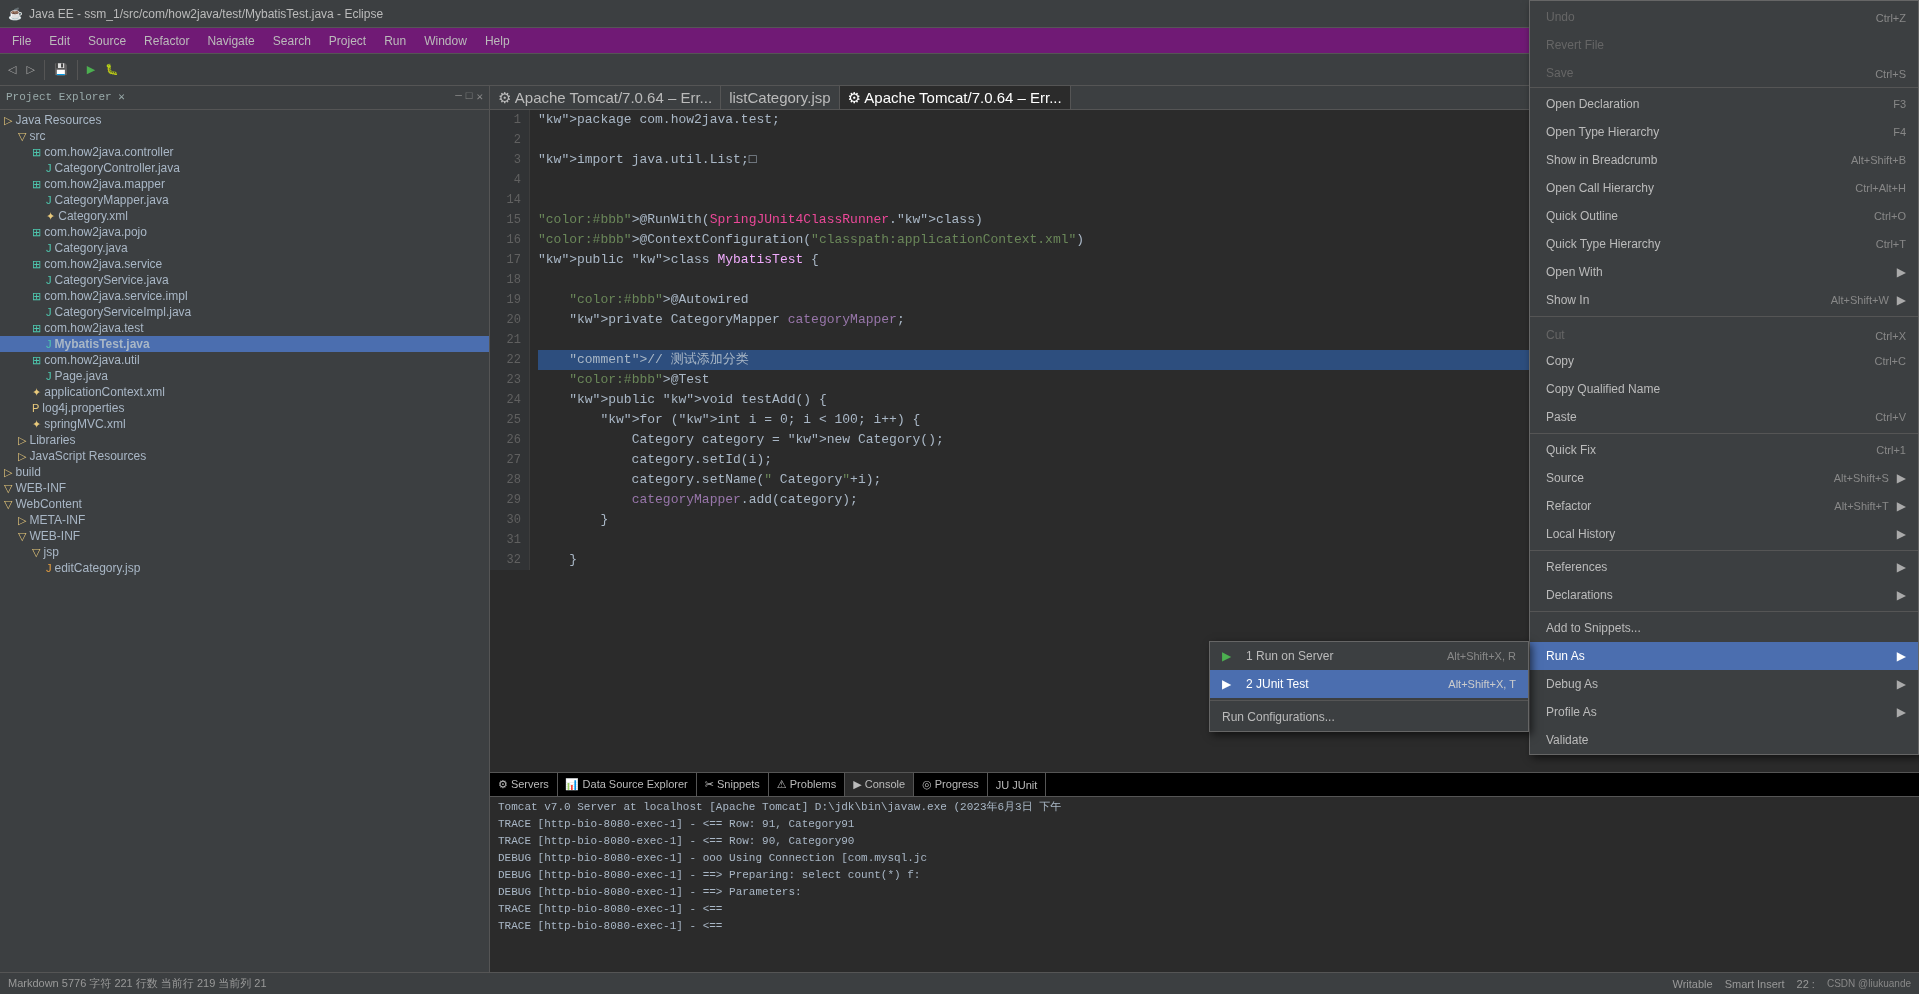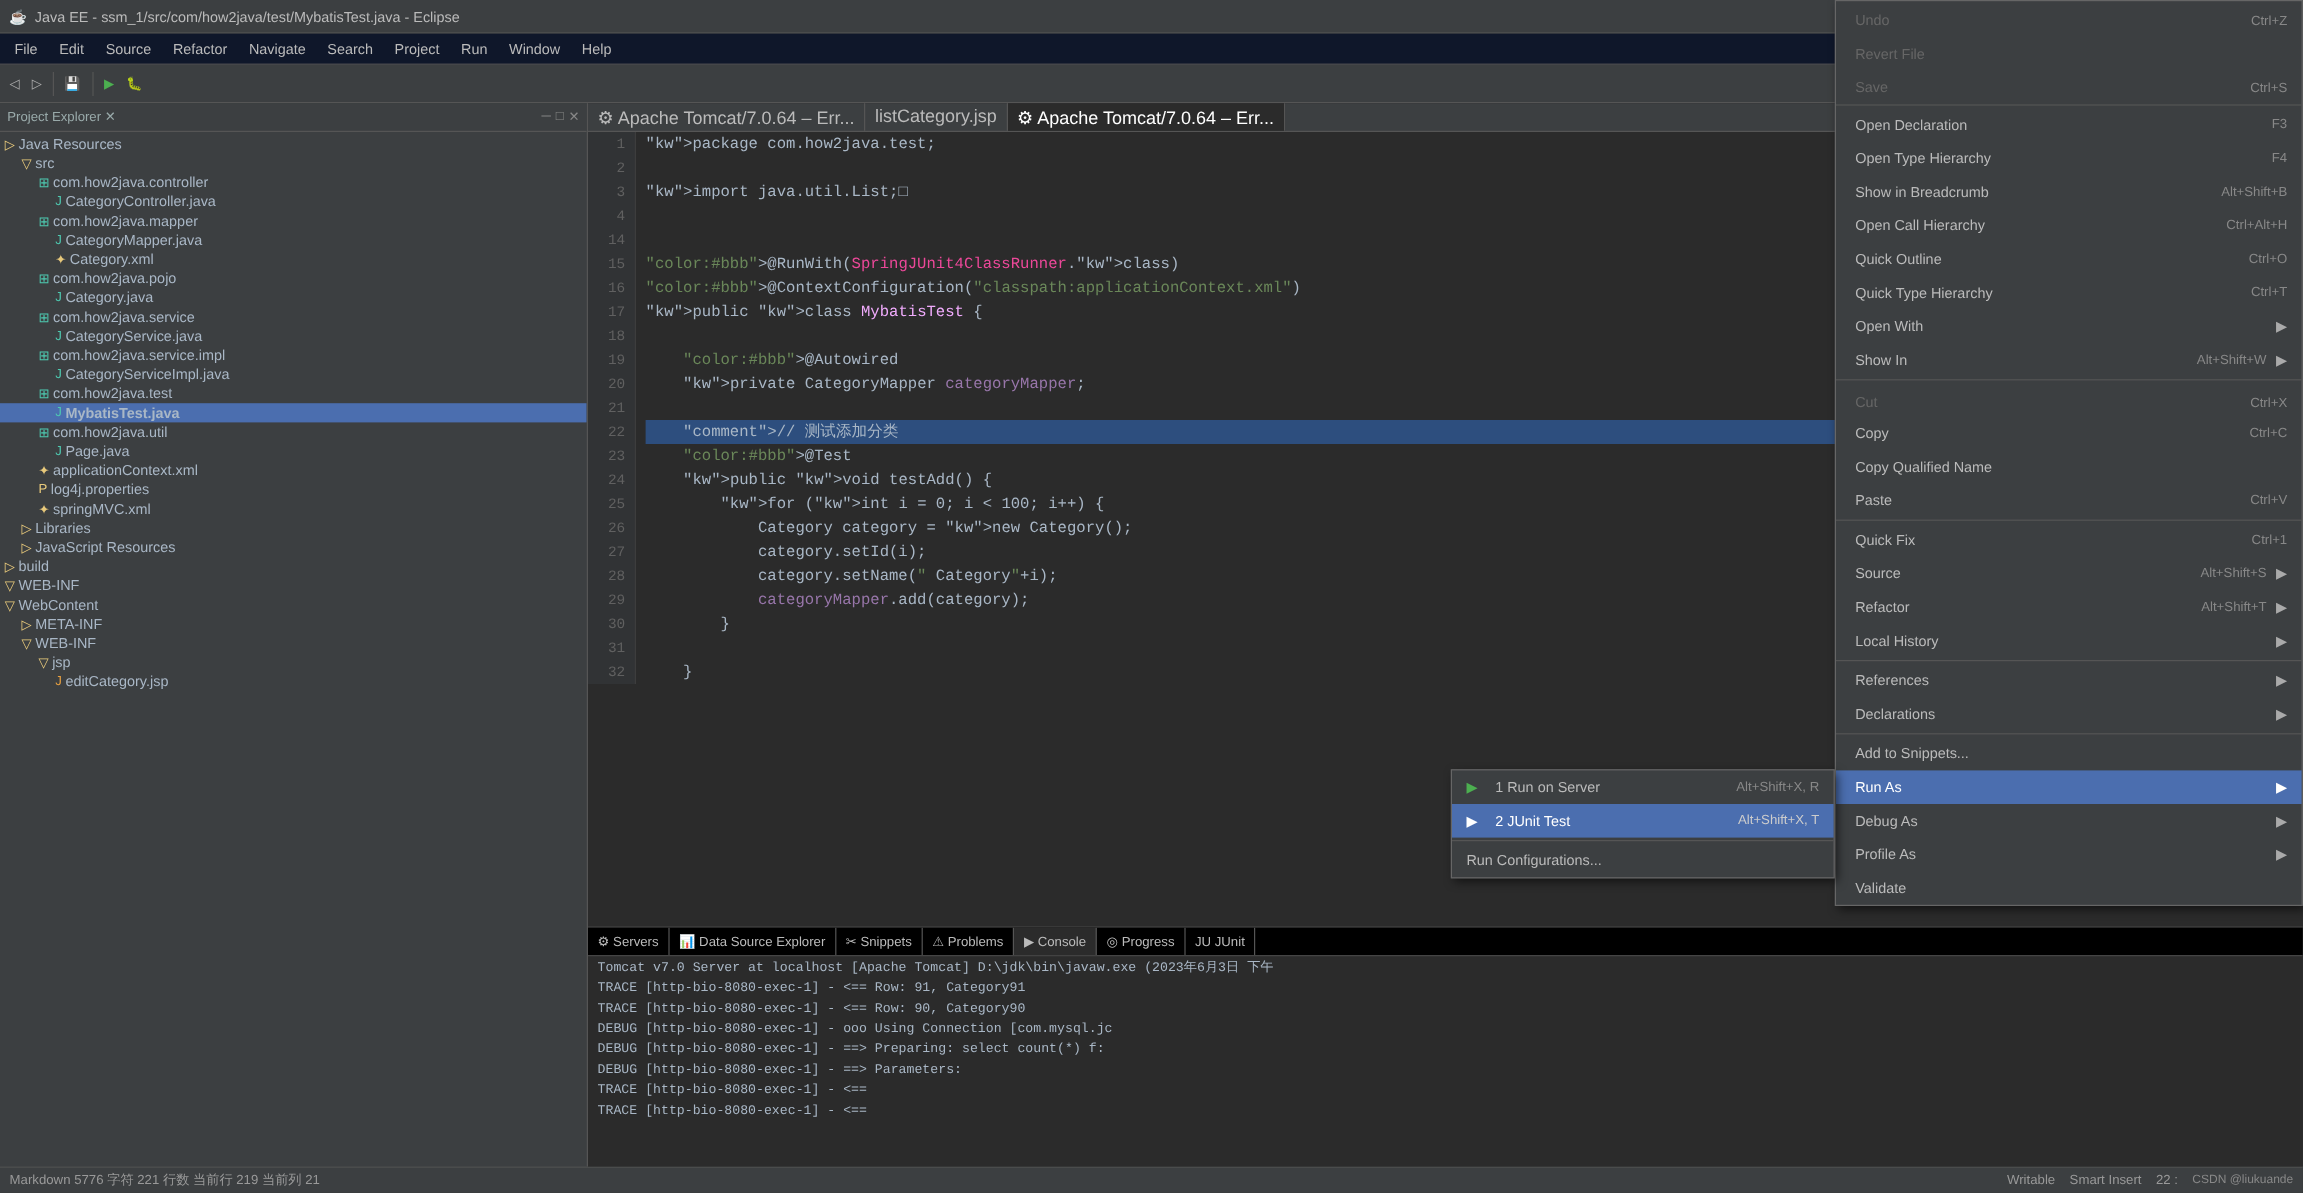--- a/index.html
+++ b/index.html
@@ -13,21 +13,21 @@
       font-size: 12px;
       display: flex;
       align-items: center;
       gap: 6px;
       border-bottom: 1px solid #555;
       height: 28px;
     }
 
     
     #menu-bar {
-      background: #0f172a;
+      background: #701a75;
       display: flex;
       align-items: center;
       padding: 2px 4px;
       height: 26px;
       border-bottom: 1px solid #555;
       gap: 2px;
     }
     #menu-bar .menu-item {
       padding: 2px 8px;
       cursor: pointer;
@@ -68,23 +68,24 @@
       flex-direction: column;
       overflow: hidden;
     }
     #explorer-header {
       background: #3c3f41;
       border-bottom: 1px solid #555;
       padding: 4px 6px;
       font-size: 11px;
       color: #9aa;
       display: flex;
-      align-items: center;
+      align-items: flex-start;
       justify-content: space-between;
       height: 24px;
+      font-family: Liberation Mono, monospace;
     }
     #explorer-tree {
       flex: 1;
       overflow-y: auto;
       overflow-x: hidden;
       padding: 2px 0;
     }
     .tree-item {
       display: flex;
       align-items: center;

